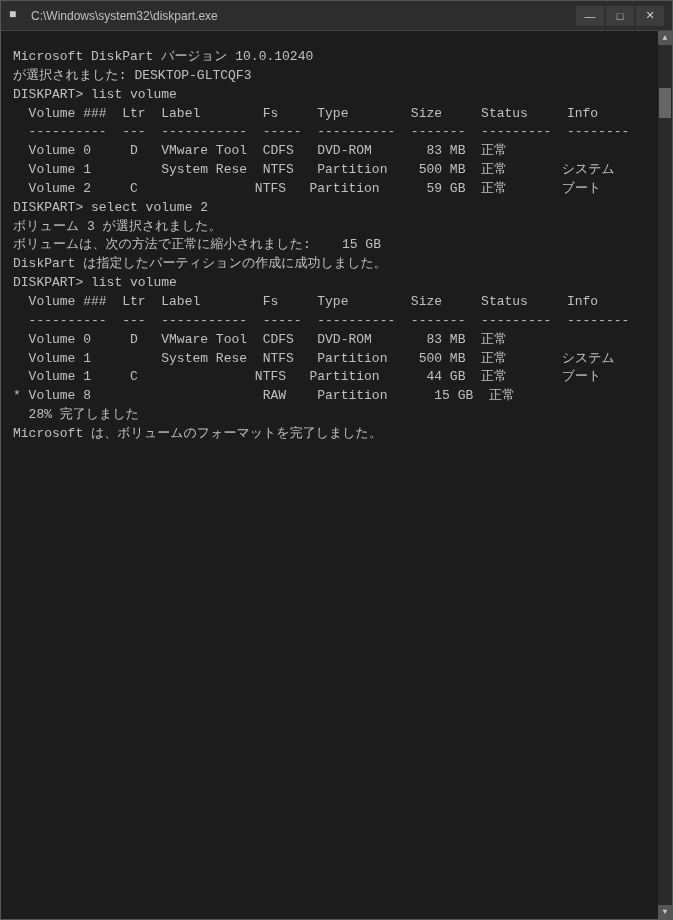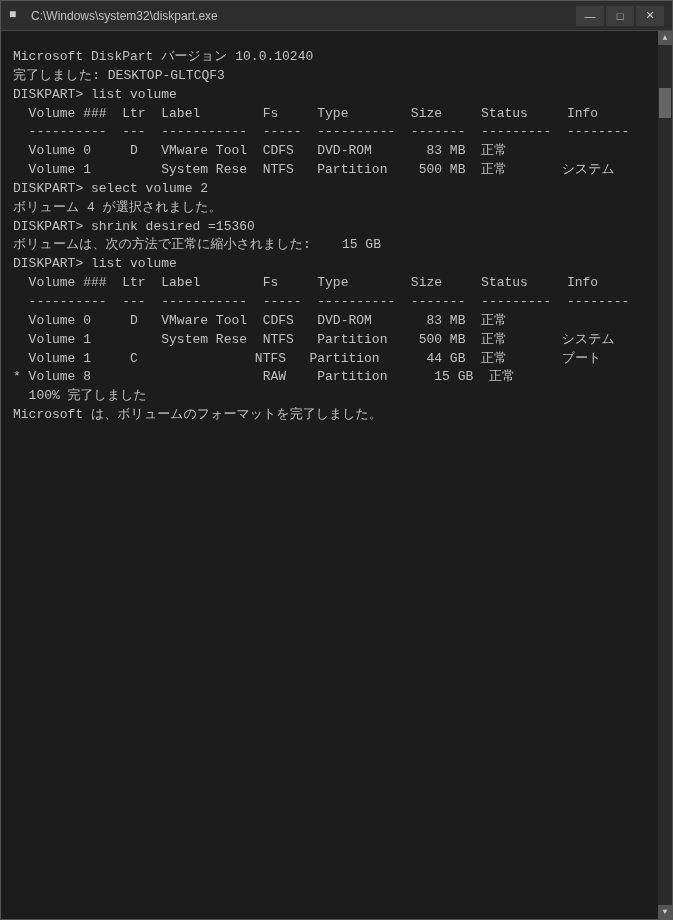--- a/index.html
+++ b/index.html
@@ -161,55 +161,56 @@
       <button class="title-btn">—</button>
       <button class="title-btn">□</button>
       <button class="title-btn close">✕</button>
     </div>
   </div>
 
   <div class="console-area">
     <div id="console-lines">
         <span class="line">Microsoft DiskPart バージョン 10.0.10240</span>
         <span class="line"></span>
-        <span class="line">完了しました: DESKTOP-GLTCQF3</span>
+        <span class="line">が選択されました: DESKTOP-GLTCQF3</span>
         <span class="line"></span>
         <span class="line">DISKPART&gt; list volume</span>
         <span class="line"></span>
         <span class="line">  Volume ###  Ltr  Label        Fs     Type        Size     Status     Info</span>
         <span class="line">  ----------  ---  -----------  -----  ----------  -------  ---------  --------</span>
         <span class="line">  Volume 0     D   VMware Tool  CDFS   DVD-ROM       83 MB  正常</span>
         <span class="line"></span>
         <span class="line">  Volume 1         System Rese  NTFS   Partition    500 MB  正常       システム</span>
         <span class="line"></span>
+        <span class="line">  Volume 2     C               NTFS   Partition      59 GB  正常       ブート</span>
         <span class="line"></span>
         <span class="line">DISKPART&gt; select volume 2</span>
         <span class="line"></span>
-        <span class="line">ボリューム 4 が選択されました。</span>
-        <span class="line"></span>
-        <span class="line">DISKPART&gt; shrink desired =15360</span>
+        <span class="line">ボリューム 3 が選択されました。</span>
+        <span class="line"></span>
         <span class="line"></span>
         <span class="line">ボリュームは、次の方法で正常に縮小されました:    15 GB</span>
         <span class="line"></span>
         <span class="line"></span>
+        <span class="line">DiskPart は指定したパーティションの作成に成功しました。</span>
         <span class="line"></span>
         <span class="line">DISKPART&gt; list volume</span>
         <span class="line"></span>
         <span class="line">  Volume ###  Ltr  Label        Fs     Type        Size     Status     Info</span>
         <span class="line">  ----------  ---  -----------  -----  ----------  -------  ---------  --------</span>
         <span class="line">  Volume 0     D   VMware Tool  CDFS   DVD-ROM       83 MB  正常</span>
         <span class="line"></span>
         <span class="line">  Volume 1         System Rese  NTFS   Partition    500 MB  正常       システム</span>
         <span class="line"></span>
         <span class="line">  Volume 1     C               NTFS   Partition      44 GB  正常       ブート</span>
         <span class="line"></span>
         <span class="line">* Volume 8                      RAW    Partition      15 GB  正常</span>
         <span class="line"></span>
         <span class="line"></span>
-        <span class="line">  100% 完了しました</span>
+        <span class="line">  28% 完了しました</span>
         <span class="line"></span>
         <span class="line">Microsoft は、ボリュームのフォーマットを完了しました。</span>
         <span class="line"></span>
       </div>
     <div class="scrollbar">
       <div class="scroll-arrow">▲</div>
       <div class="scroll-track">
         <div class="scroll-thumb"></div>
       </div>
       <div class="scroll-arrow">▼</div>

